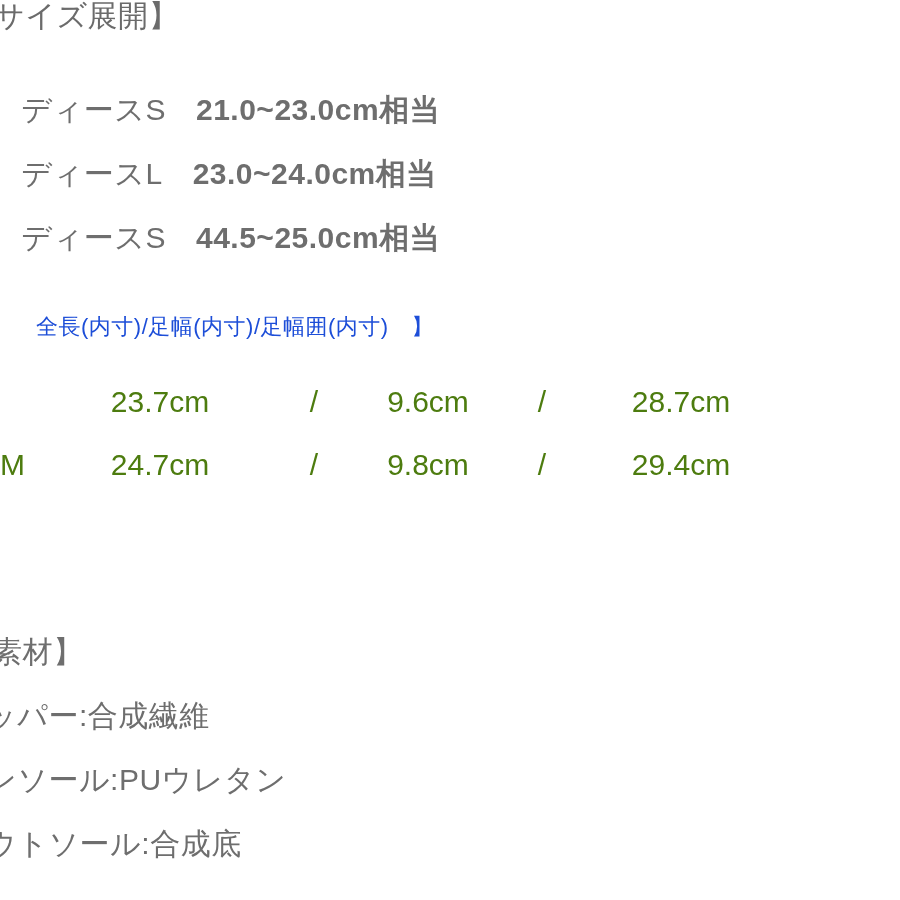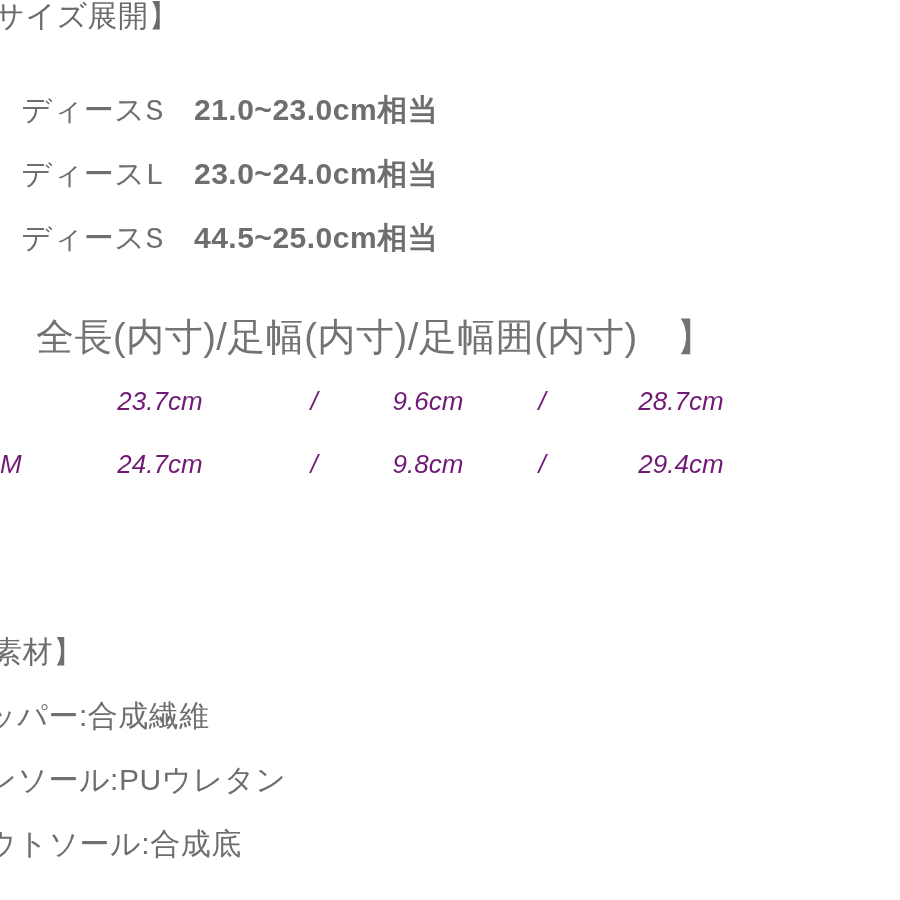--- a/index.html
+++ b/index.html
@@ -32,47 +32,45 @@
   
   .heading {
     font-size: 30px;
     color: #6b6b6b;
   }
   .size-row {
     font-size: 30px;
   }
   .size-row .label {
     display: inline-block;
-    font-family: Liberation Mono, monospace;
   }
   .size-row .value {
     display: inline-block;
     font-weight: bold;
   }
 
   
   .measure-header {
-    font-size: 38px;
-    color: #737373;
+    font-size: 22px;
+    color: #1d4ed8;
   }
   .measure-table {
     position: absolute;
     left: 0;
     top: 370px;
     width: 900px;
     border-collapse: collapse;
   }
   .measure-table td {
-    font-size: 26px;
-    color: #701a75;
+    font-size: 30px;
+    color: #4d7c0f;
     padding: 0;
     height: 63px;
     vertical-align: middle;
     white-space: nowrap;
-    font-style: italic;
   }
   .col-size {
     width: 30px;
     text-align: left;
     padding-left: 0;
   }
   .col-num {
     text-align: center;
   }
   .col-sep {

